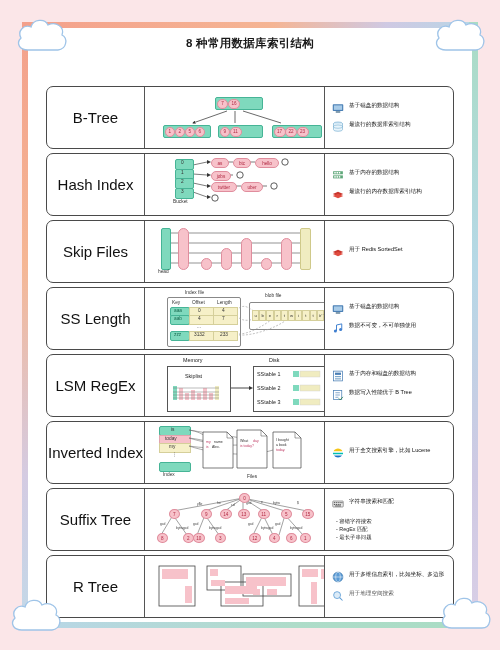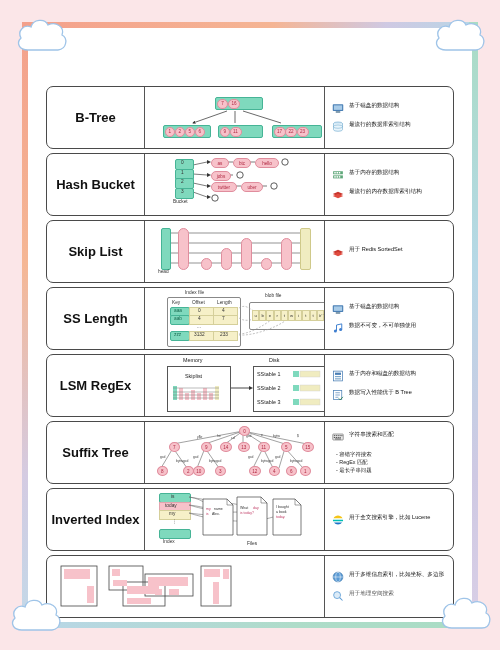--- a/index.html
+++ b/index.html
@@ -36,21 +36,21 @@
 
   
   .rows{position:absolute;left:46px;top:86px;width:408px;}
   .row{
     height:63px;margin-bottom:4px;
     border:1.2px solid #4a4a4a;border-radius:7px;
     background:#fff;display:flex;box-sizing:border-box;overflow:hidden;
   }
   .cell-name{
     width:97px;flex:0 0 97px;display:flex;align-items:center;justify-content:center;
-    border-right:1.1px solid #555;font-weight:bold;font-size:13px;color:#111;
+    border-right:1.1px solid #555;font-weight:normal;font-size:15px;color:#111;
   }
   .cell-fig{
     flex:1;position:relative;border-right:1.1px solid #555;overflow:hidden;
   }
   .cell-desc{
     width:128px;flex:0 0 128px;padding:5px 5px 5px 7px;box-sizing:border-box;
     display:flex;flex-direction:column;justify-content:center;gap:7px;
   }
   .desc-line{display:flex;align-items:flex-start;gap:5px;}
   .desc-txt{font-size:5.6px;color:#111;line-height:1.35;}
@@ -91,20 +91,21 @@
     <svg width="56" height="42" viewBox="0 0 56 42">
         <path d="M14 34 C5 34 2 27 7 22 C3 15 10 8 17 11 C19 3 31 2 34 9 C42 5 51 11 48 19 C54 22 53 33 44 34 Z" fill="#fff" stroke="#9fc4e8" stroke-width="1.3"></path>
       </svg>
   </div>
   <div class="cloud" style="left:438px;top:592px;">
     <svg width="56" height="46" viewBox="0 0 56 46">
         <path d="M14 36 C5 36 2 29 7 24 C3 17 10 10 17 13 C19 5 31 4 34 11 C42 7 51 13 48 21 C54 24 53 36 44 36 Z" fill="#fff" stroke="#9fc4e8" stroke-width="1.3"></path>
       </svg>
   </div>
 
+  <div class="title">8 种常用数据库索引结构</div>
 
   <div class="rows">
 
     <div class="row">
       <div class="cell-name">B-Tree</div>
       <div class="cell-fig">
         <svg class="fig" width="185" height="62" viewBox="0 0 185 62">
           <line x1="82" y1="24" x2="48" y2="36" stroke="#444" stroke-width=".8" marker-end="url(#ar)"></line>
           <line x1="90" y1="24" x2="90" y2="36" stroke="#444" stroke-width=".8"></line>
           <line x1="98" y1="24" x2="136" y2="36" stroke="#444" stroke-width=".8"></line>
@@ -147,21 +148,21 @@
               <ellipse cx="8" cy="3.5" rx="6" ry="2.2" fill="#cfe6f5" stroke="#6aa6cc" stroke-width=".8"></ellipse>
               <path d="M2 3.5 v8 a6 2.2 0 0 0 12 0 v-8" fill="#e8f4fb" stroke="#6aa6cc" stroke-width=".8"></path>
               <ellipse cx="8" cy="7.5" rx="6" ry="2.2" fill="none" stroke="#6aa6cc" stroke-width=".7"></ellipse>
             </svg>
           <div class="desc-txt">最流行的数据库索引结构</div>
         </div>
       </div>
     </div>
 
     <div class="row">
-      <div class="cell-name">Hash Bucket</div>
+      <div class="cell-name">Hash Index</div>
       <div class="cell-fig">
         <svg class="fig" width="185" height="62" viewBox="0 0 185 62">
           <g stroke="#444" stroke-width=".7" fill="none">
             <path d="M48 11 L62 8"></path>
               <path d="M48 20 L62 21"></path>
               <path d="M48 29 L62 32"></path>
               <path d="M48 38 L62 43"></path>
             <path d="M82 8 L88 8"></path>
               <path d="M104 8 L110 8"></path>
               <path d="M128 8 L133 8"></path>
@@ -217,21 +218,21 @@
           <svg class="ico" viewBox="0 0 16 16">
               <path d="M1 8 L8 5 L15 8 L8 11 Z" fill="#c9352c"></path>
               <path d="M1 10.5 L8 7.5 L15 10.5 L8 13.5 Z" fill="#e04b3f"></path>
             </svg>
           <div class="desc-txt">最流行的内存数据库索引结构</div>
         </div>
       </div>
     </div>
 
     <div class="row">
-      <div class="cell-name">Skip List</div>
+      <div class="cell-name">Skip Files</div>
       <div class="cell-fig">
         <svg class="fig" width="185" height="62" viewBox="0 0 185 62">
           <g stroke="#666" stroke-width=".7">
             <line x1="26" y1="12" x2="155" y2="12"></line>
             <line x1="26" y1="22" x2="155" y2="22"></line>
             <line x1="26" y1="32" x2="155" y2="32"></line>
             <line x1="26" y1="42" x2="155" y2="42"></line>
           </g>
         </svg>
         <div class="gbox" style="left:16px;top:7px;width:8px;height:40px;"></div>
@@ -389,20 +390,80 @@
                 <line x1="4.5" y1="11" x2="8.5" y2="11"></line>
               </g>
               <path d="M9 12.5 L11 14.5 L14.5 10.5" fill="none" stroke="#2f7f4f" stroke-width="1.2"></path>
             </svg>
           <div class="desc-txt">数据写入性能优于 B Tree</div>
         </div>
       </div>
     </div>
 
     <div class="row">
+      <div class="cell-name">Inverted Index</div>
+      <div class="cell-fig">
+        <div class="gbox" style="left:14px;top:4px;width:30px;height:8px;"></div>
+        <div class="lbl" style="left:26px;top:5px;">is</div>
+        <div style="position:absolute;left:14px;top:12.5px;width:30px;height:8px;background:#f7c2ca;border:.6px solid #e2a3ae;"></div>
+        <div class="lbl" style="left:20px;top:13.5px;">today</div>
+        <div style="position:absolute;left:14px;top:21px;width:30px;height:8px;background:#f6f0c8;border:.6px solid #d5cf9a;"></div>
+        <div class="lbl" style="left:24px;top:22px;">my</div>
+        <div class="lbl" style="left:27px;top:30px;">⋮</div>
+        <div class="gbox" style="left:14px;top:40px;width:30px;height:8px;"></div>
+        <div class="lbl" style="left:18px;top:50px;">Index</div>
+
+        <svg class="fig" width="185" height="62" viewBox="0 0 185 62">
+          <g stroke="#666" stroke-width=".55" fill="none">
+            <path d="M44 8 C60 10 66 20 76 24"></path>
+              <path d="M44 8 C66 12 90 14 104 18"></path>
+            <path d="M44 16 C62 18 70 22 76 26"></path>
+              <path d="M44 16 C70 24 92 24 104 22"></path>
+            <path d="M44 24 C58 26 66 26 76 26"></path>
+              <path d="M44 24 C74 34 110 34 128 28"></path>
+          </g>
+          <g fill="#fff" stroke="#444" stroke-width=".7">
+            <path d="M58 10 h24 l6 6 v30 h-30 z"></path>
+            <path d="M92 8 h24 l6 6 v32 h-30 z"></path>
+            <path d="M128 10 h22 l6 6 v30 h-28 z"></path>
+          </g>
+          <g stroke="#444" stroke-width=".5" fill="none">
+            <path d="M82 10 v6 h6"></path>
+              <path d="M116 8 v6 h6"></path>
+              <path d="M150 10 v6 h6"></path>
+          </g>
+          <g font-size="3.5" font-family="Liberation Sans">
+            <text x="61" y="21" fill="#c2426a">my</text>
+              <text x="69" y="21" fill="#333">name</text>
+            <text x="61" y="26" fill="#c2426a">is</text>
+              <text x="67" y="26" fill="#333">Alex.</text>
+            <text x="95" y="20" fill="#333">What</text>
+              <text x="108" y="20" fill="#c2426a">day</text>
+            <text x="95" y="25" fill="#c2426a">is today?</text>
+            <text x="131" y="19" fill="#333">I bought</text>
+            <text x="131" y="24" fill="#333">a book</text>
+            <text x="131" y="29" fill="#c2426a">today.</text>
+          </g>
+          <text x="102" y="56" font-size="4.8" fill="#333" font-family="Liberation Sans">Files</text>
+        </svg>
+      </div>
+      <div class="cell-desc">
+        <div class="desc-line">
+          <svg class="ico" viewBox="0 0 16 16">
+              <circle cx="8" cy="8" r="7" fill="#fff"></circle>
+              <path d="M2 5.5 a7 7 0 0 1 12 0 z" fill="#f5c518"></path>
+              <path d="M1.3 7.5 h13.4 v2.2 H1.3 z" fill="#00bfb3"></path>
+              <path d="M2.5 11.2 a7 7 0 0 0 11 0 z" fill="#1a73c7"></path>
+            </svg>
+          <div class="desc-txt">用于全文搜索引擎，比如 Lucene</div>
+        </div>
+      </div>
+    </div>
+
+    <div class="row">
       <div class="cell-name">Suffix Tree</div>
       <div class="cell-fig">
         <svg class="fig" width="185" height="62" viewBox="0 0 185 62">
           <g stroke="#555" stroke-width=".55" fill="none">
             <path d="M98 9 L28 22"></path>
               <path d="M98 9 L60 22"></path>
               <path d="M98 9 L80 22"></path>
             <path d="M98 9 L98 22"></path>
               <path d="M98 9 L118 22"></path>
               <path d="M98 9 L140 22"></path>
@@ -470,80 +531,21 @@
             </svg>
           <div class="desc-txt">字符串搜索和匹配</div>
         </div>
         <div class="desc-sub" style="white-space:pre-line;">- 容错字符搜索
 - RegEx 匹配
 - 最长子串问题</div>
       </div>
     </div>
 
     <div class="row">
-      <div class="cell-name">Inverted Index</div>
-      <div class="cell-fig">
-        <div class="gbox" style="left:14px;top:4px;width:30px;height:8px;"></div>
-        <div class="lbl" style="left:26px;top:5px;">is</div>
-        <div style="position:absolute;left:14px;top:12.5px;width:30px;height:8px;background:#f7c2ca;border:.6px solid #e2a3ae;"></div>
-        <div class="lbl" style="left:20px;top:13.5px;">today</div>
-        <div style="position:absolute;left:14px;top:21px;width:30px;height:8px;background:#f6f0c8;border:.6px solid #d5cf9a;"></div>
-        <div class="lbl" style="left:24px;top:22px;">my</div>
-        <div class="lbl" style="left:27px;top:30px;">⋮</div>
-        <div class="gbox" style="left:14px;top:40px;width:30px;height:8px;"></div>
-        <div class="lbl" style="left:18px;top:50px;">Index</div>
-
-        <svg class="fig" width="185" height="62" viewBox="0 0 185 62">
-          <g stroke="#666" stroke-width=".55" fill="none">
-            <path d="M44 8 C60 10 66 20 76 24"></path>
-              <path d="M44 8 C66 12 90 14 104 18"></path>
-            <path d="M44 16 C62 18 70 22 76 26"></path>
-              <path d="M44 16 C70 24 92 24 104 22"></path>
-            <path d="M44 24 C58 26 66 26 76 26"></path>
-              <path d="M44 24 C74 34 110 34 128 28"></path>
-          </g>
-          <g fill="#fff" stroke="#444" stroke-width=".7">
-            <path d="M58 10 h24 l6 6 v30 h-30 z"></path>
-            <path d="M92 8 h24 l6 6 v32 h-30 z"></path>
-            <path d="M128 10 h22 l6 6 v30 h-28 z"></path>
-          </g>
-          <g stroke="#444" stroke-width=".5" fill="none">
-            <path d="M82 10 v6 h6"></path>
-              <path d="M116 8 v6 h6"></path>
-              <path d="M150 10 v6 h6"></path>
-          </g>
-          <g font-size="3.5" font-family="Liberation Sans">
-            <text x="61" y="21" fill="#c2426a">my</text>
-              <text x="69" y="21" fill="#333">name</text>
-            <text x="61" y="26" fill="#c2426a">is</text>
-              <text x="67" y="26" fill="#333">Alex.</text>
-            <text x="95" y="20" fill="#333">What</text>
-              <text x="108" y="20" fill="#c2426a">day</text>
-            <text x="95" y="25" fill="#c2426a">is today?</text>
-            <text x="131" y="19" fill="#333">I bought</text>
-            <text x="131" y="24" fill="#333">a book</text>
-            <text x="131" y="29" fill="#c2426a">today.</text>
-          </g>
-          <text x="102" y="56" font-size="4.8" fill="#333" font-family="Liberation Sans">Files</text>
-        </svg>
-      </div>
-      <div class="cell-desc">
-        <div class="desc-line">
-          <svg class="ico" viewBox="0 0 16 16">
-              <circle cx="8" cy="8" r="7" fill="#fff"></circle>
-              <path d="M2 5.5 a7 7 0 0 1 12 0 z" fill="#f5c518"></path>
-              <path d="M1.3 7.5 h13.4 v2.2 H1.3 z" fill="#00bfb3"></path>
-              <path d="M2.5 11.2 a7 7 0 0 0 11 0 z" fill="#1a73c7"></path>
-            </svg>
-          <div class="desc-txt">用于全文搜索引擎，比如 Lucene</div>
-        </div>
-      </div>
-    </div>
-
-    <div class="row">
+      <div class="cell-name">R Tree</div>
       <div class="cell-fig">
         <svg class="fig" width="185" height="62" viewBox="0 0 185 62">
           <g fill="none" stroke="#444" stroke-width=".8">
             <rect x="14" y="10" width="36" height="40"></rect>
             <rect x="62" y="10" width="34" height="24"></rect>
             <rect x="76" y="26" width="42" height="24"></rect>
             <rect x="98" y="18" width="48" height="22"></rect>
             <rect x="154" y="10" width="30" height="40"></rect>
           </g>
           <g fill="#f7c2ca">

